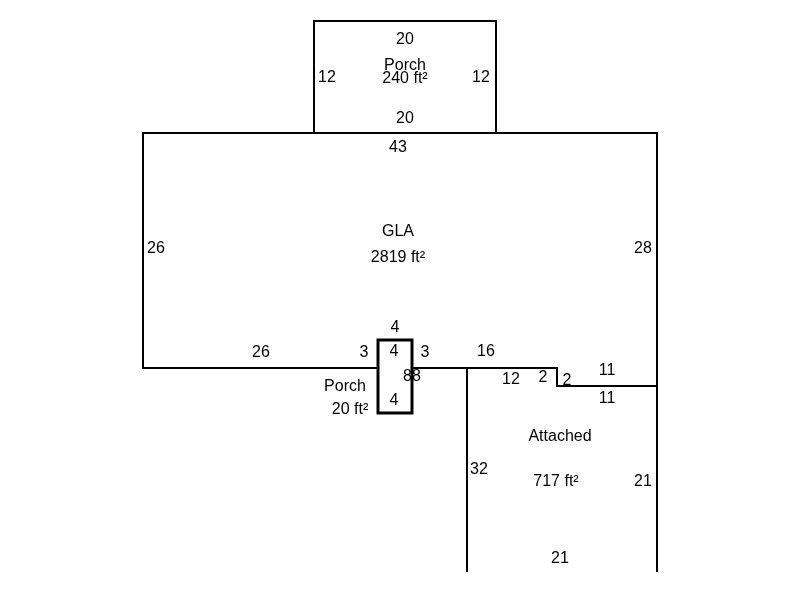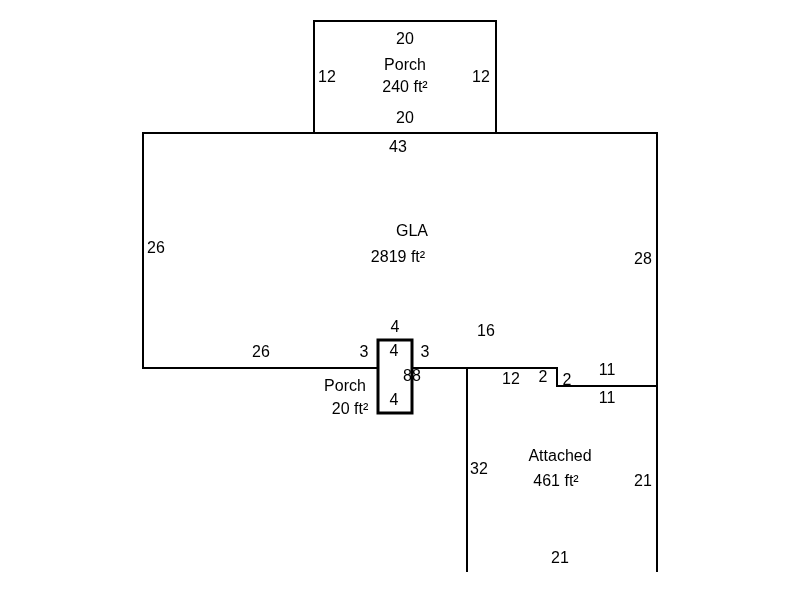--- a/index.html
+++ b/index.html
@@ -40,46 +40,46 @@
 
     <rect x="314" y="21" width="182" height="112" fill="#ffffff" stroke="#000000" stroke-width="2"></rect>
 
     <polygon points="467,368 557,368 557,386 657,386 657,573 467,573" fill="#ffffff" stroke="#000000" stroke-width="2"></polygon>
 
     <rect x="378" y="340" width="34" height="73" fill="#ffffff" stroke="#000000" stroke-width="3"></rect>
   </svg>
 
   <span class="lbl" style="left:405px; top:39px">20</span>
   <span class="lbl" style="left:405px; top:65px">Porch</span>
-  <span class="lbl" style="left:405px; top:87px">240 ft²</span>
+  <span class="lbl" style="left:405px; top:78px">240 ft²</span>
   <span class="lbl" style="left:327px; top:77px">12</span>
   <span class="lbl" style="left:481px; top:77px">12</span>
   <span class="lbl" style="left:405px; top:118px">20</span>
 
   <span class="lbl" style="left:398px; top:147px">43</span>
   <span class="lbl" style="left:156px; top:248px">26</span>
-  <span class="lbl" style="left:412px; top:231px">GLA</span>
+  <span class="lbl" style="left:398px; top:231px">GLA</span>
   <span class="lbl" style="left:398px; top:257px">2819 ft²</span>
-  <span class="lbl" style="left:643px; top:259px">28</span>
+  <span class="lbl" style="left:643px; top:248px">28</span>
   <span class="lbl" style="left:261px; top:352px">26</span>
-  <span class="lbl" style="left:486px; top:331px">16</span>
+  <span class="lbl" style="left:486px; top:351px">16</span>
   <span class="lbl" style="left:543px; top:377px">2</span>
   <span class="lbl" style="left:567px; top:380px">2</span>
   <span class="lbl" style="left:607px; top:370px">11</span>
   <span class="lbl" style="left:607px; top:398px">11</span>
 
   <span class="lbl" style="left:395px; top:327px">4</span>
   <span class="lbl" style="left:364px; top:352px">3</span>
   <span class="lbl" style="left:394px; top:351px">4</span>
   <span class="lbl" style="left:425px; top:352px">3</span>
   <span class="lbl" style="left:412px; top:376px">88</span>
   <span class="lbl" style="left:345px; top:386px">Porch</span>
   <span class="lbl" style="left:350px; top:409px">20 ft²</span>
   <span class="lbl" style="left:394px; top:400px">4</span>
 
   <span class="lbl" style="left:511px; top:379px">12</span>
-  <span class="lbl" style="left:560px; top:456px">Attached</span>
-  <span class="lbl" style="left:556px; top:481px">461 ft²</span>
+  <span class="lbl" style="left:560px; top:436px">Attached</span>
+  <span class="lbl" style="left:556px; top:481px">717 ft²</span>
   <span class="lbl" style="left:479px; top:469px">32</span>
   <span class="lbl" style="left:643px; top:481px">21</span>
   <span class="lbl" style="left:560px; top:558px">21</span>
 
 </div>
 
 </body></html>

